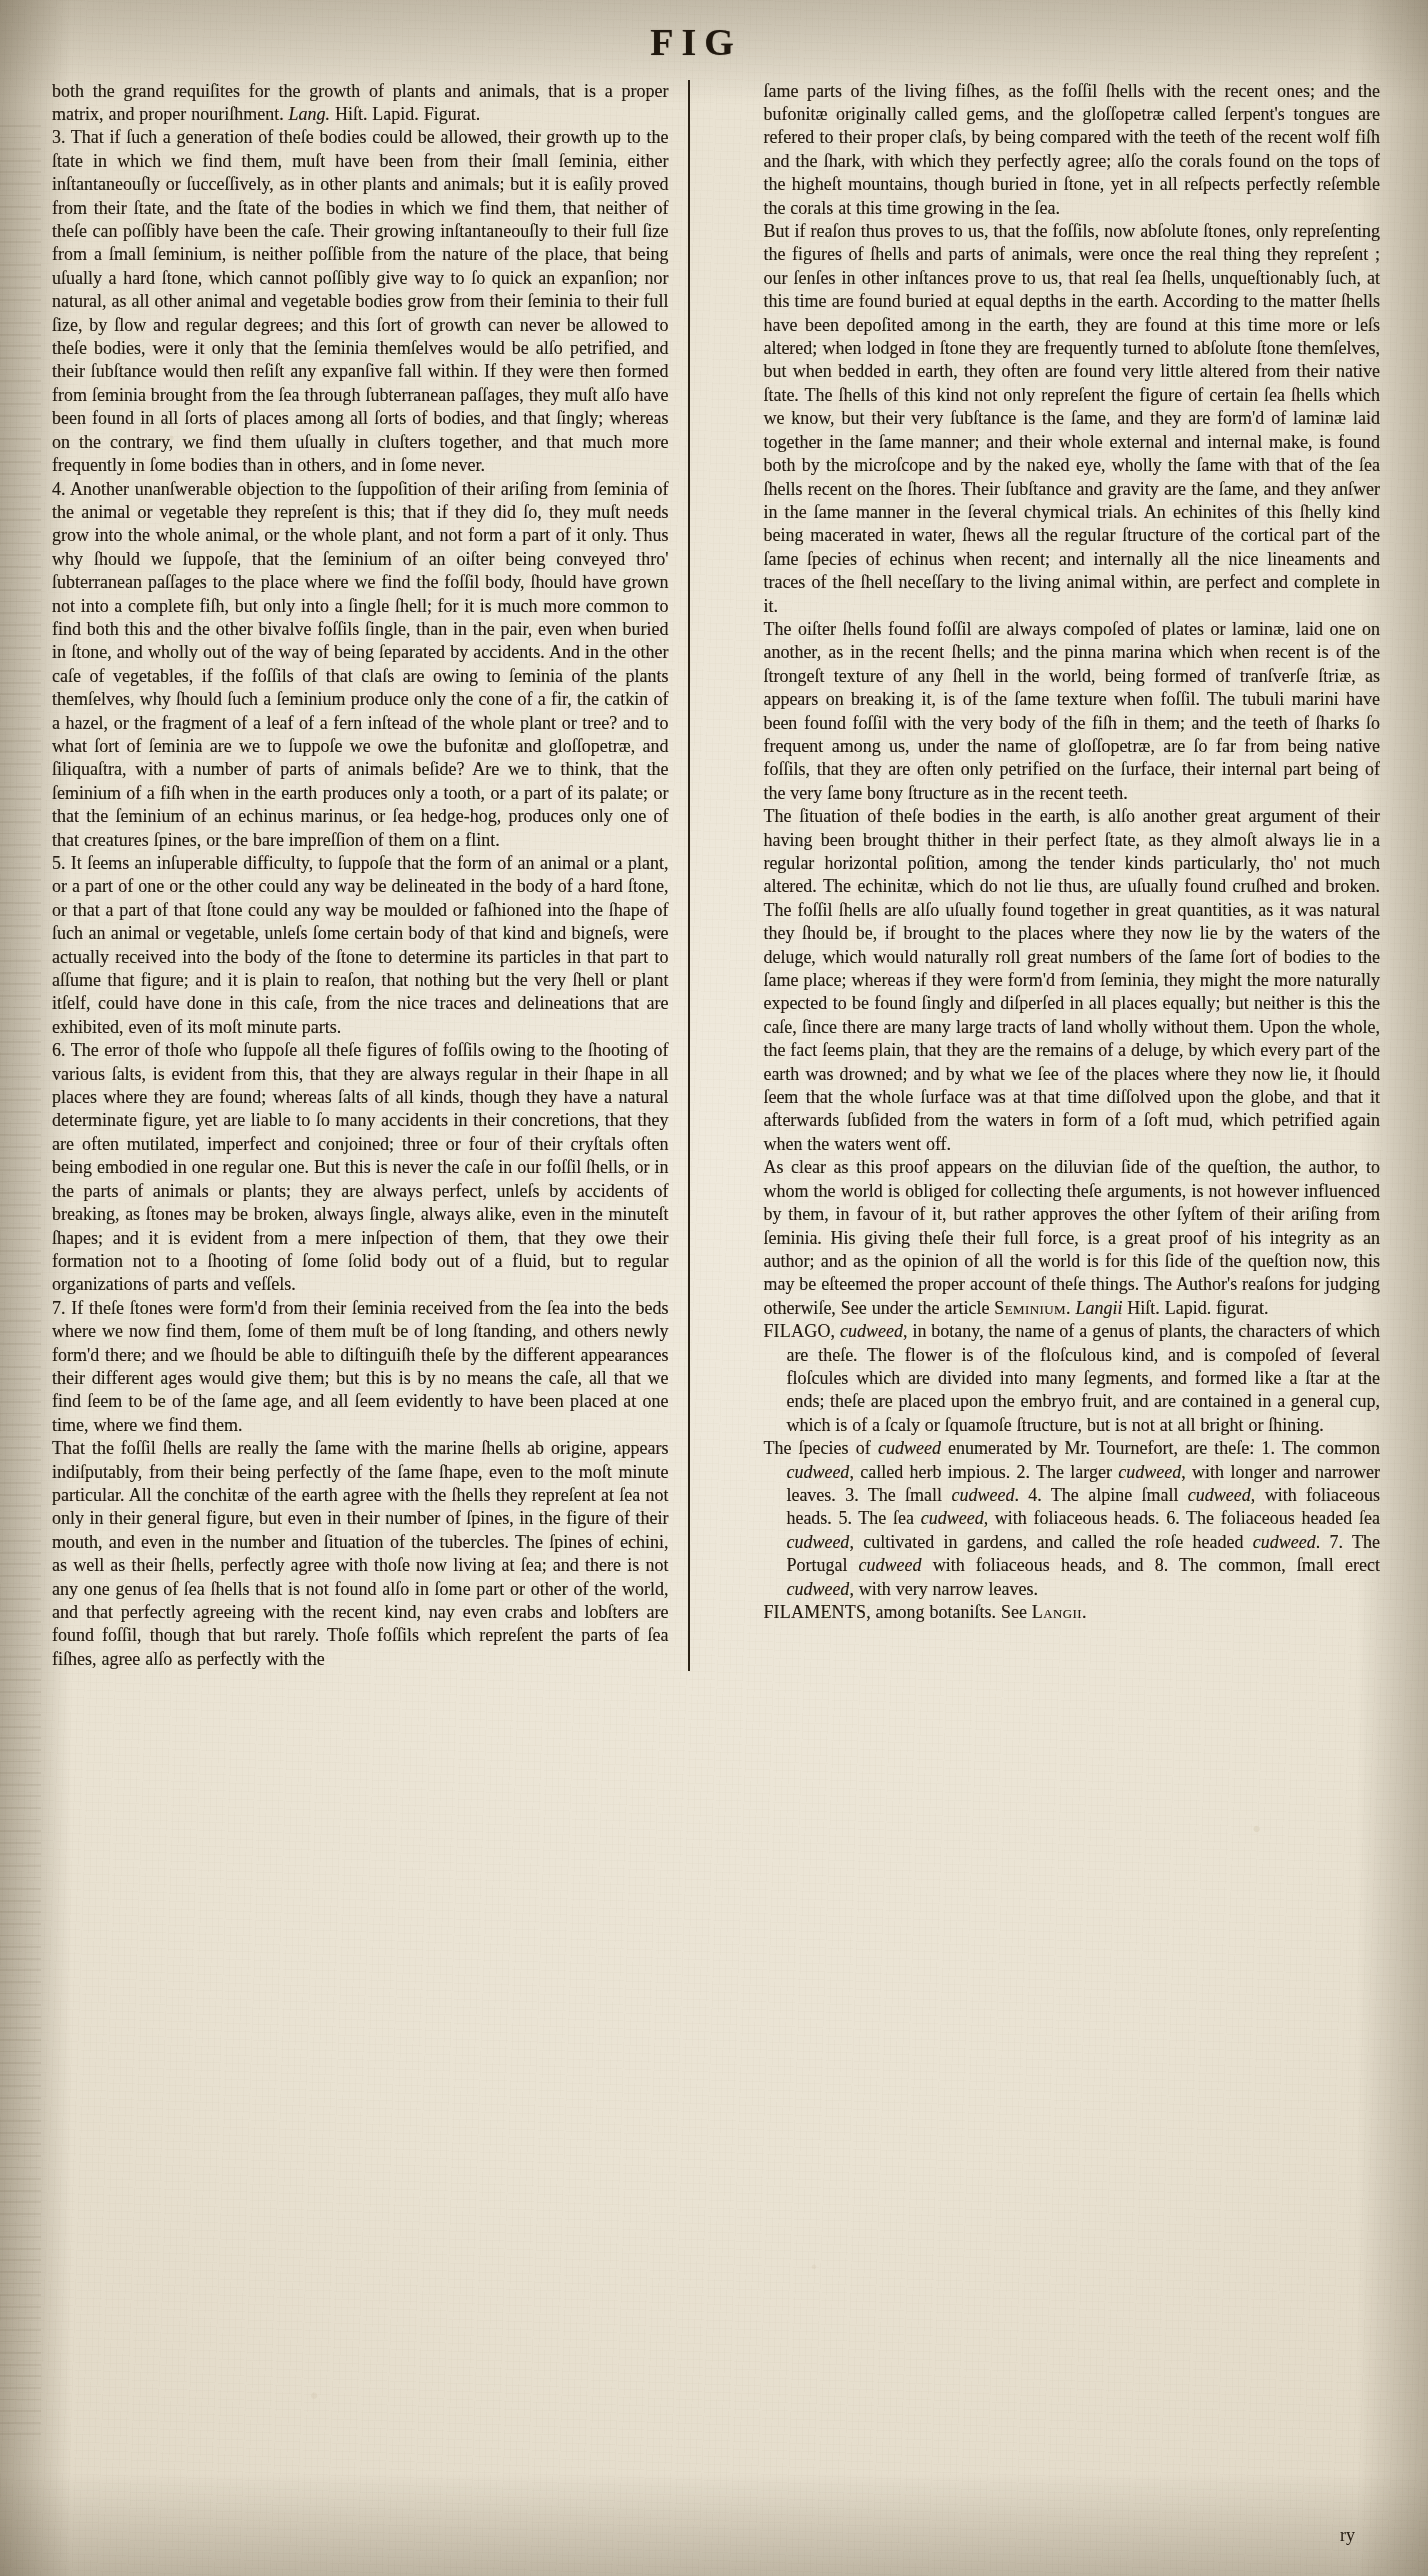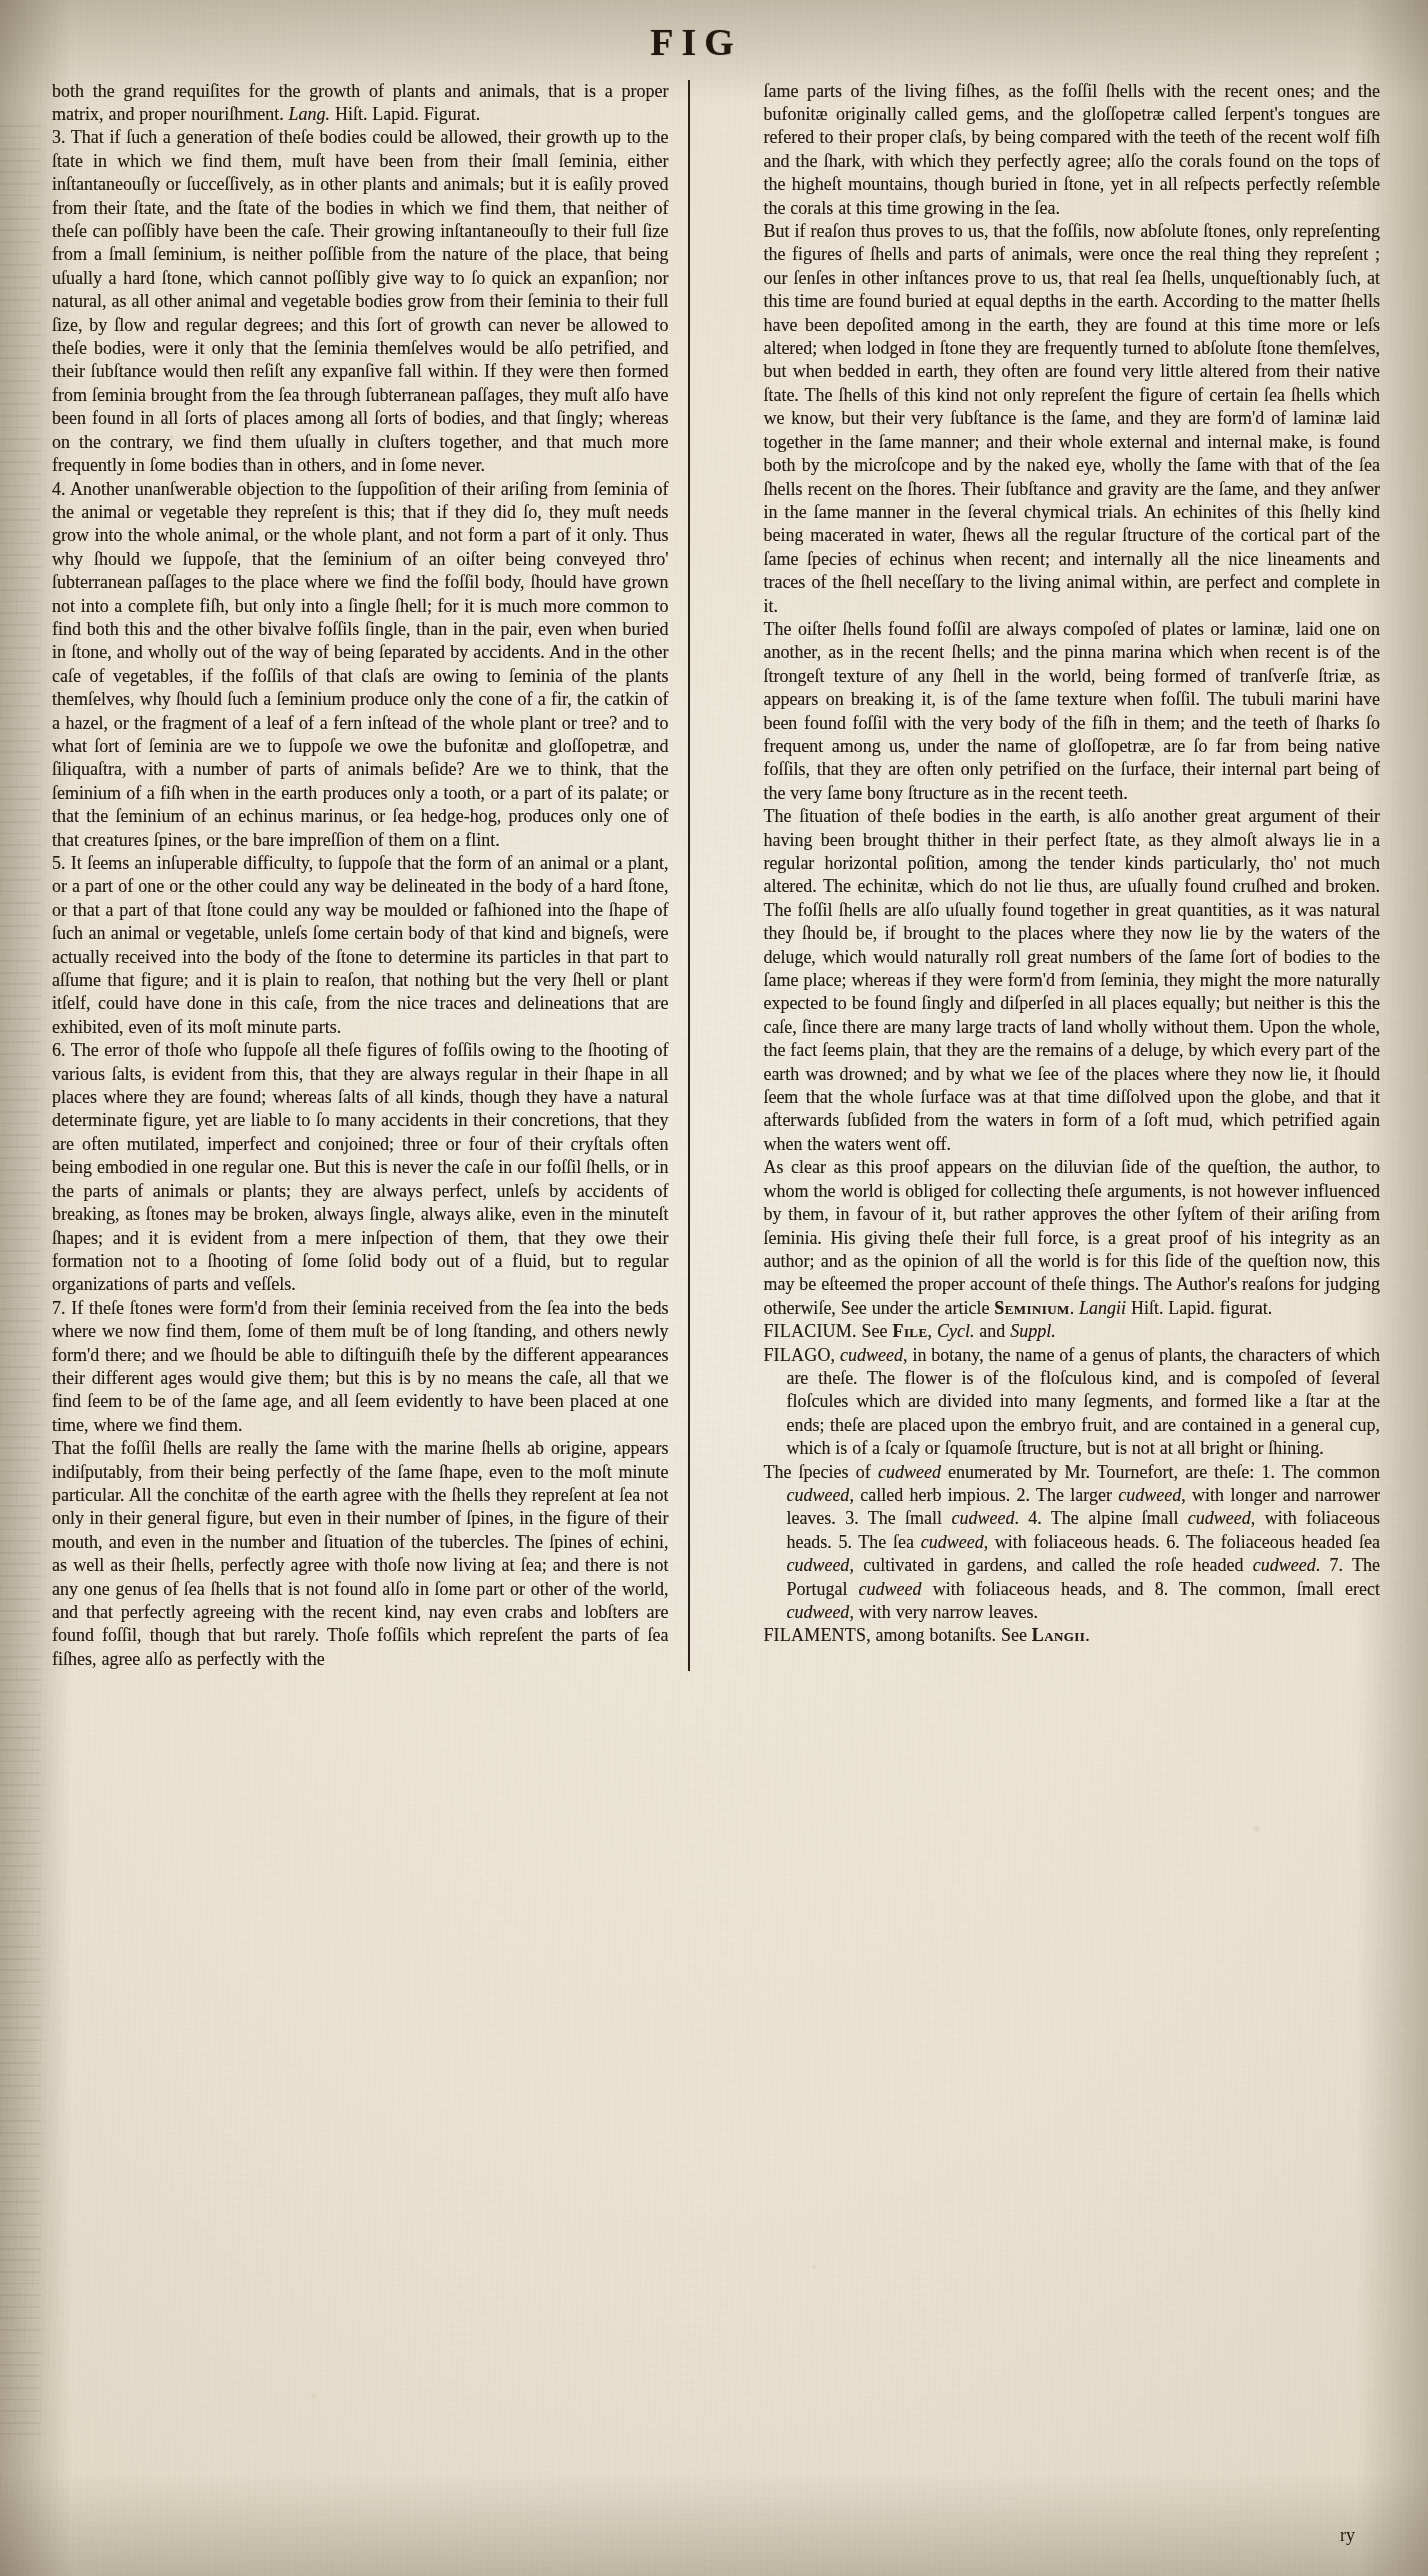--- a/index.html
+++ b/index.html
@@ -102,21 +102,20 @@
   }
   
   p.para.entry {
     padding-left: 23px;
     text-indent: -23px;
   }
   i, em { font-style: italic; }
   .sc {
     font-variant: small-caps;
     letter-spacing: 0.4px;
-    font-weight: bold;
   }
   .hw { letter-spacing: 0.2px; }
 
   .catchword {
     position: absolute;
     right: 73px;
     bottom: 30px;
     font-size: 18px;
     color: #241b11;
     font-family: "Liberation Serif", "DejaVu Serif", serif;
@@ -159,21 +158,20 @@
         <p class="para">That the foſſil ſhells are really the ſame with the marine ſhells ab origine, appears indiſputably, from their being perfectly of the ſame ſhape, even to the moſt minute particular. All the conchitæ of the earth agree with the ſhells they repreſent at ſea not only in their general figure, but even in their number of ſpines, in the figure of their mouth, and even in the number and ſituation of the tubercles. The ſpines of echini, as well as their ſhells, perfectly agree with thoſe now living at ſea; and there is not any one genus of ſea ſhells that is not found alſo in ſome part or other of the world, and that perfectly agreeing with the recent kind, nay even crabs and lobſters are found foſſil, though that but rarely. Thoſe foſſils which repreſent the parts of ſea fiſhes, agree alſo as perfectly with the</p>
       </div>
 
       <div class="col right">
         <p class="para">ſame parts of the living fiſhes, as the foſſil ſhells with the recent ones; and the bufonitæ originally called gems, and the gloſſopetræ called ſerpent's tongues are refered to their proper claſs, by being compared with the teeth of the recent wolf fiſh and the ſhark, with which they perfectly agree; alſo the corals found on the tops of the higheſt mountains, though buried in ſtone, yet in all reſpects perfectly reſemble the corals at this time growing in the ſea.</p>
         <p class="para">But if reaſon thus proves to us, that the foſſils, now abſolute ſtones, only repreſenting the figures of ſhells and parts of animals, were once the real thing they repreſent ; our ſenſes in other inſtances prove to us, that real ſea ſhells, unqueſtionably ſuch, at this time are found buried at equal depths in the earth. According to the matter ſhells have been depoſited among in the earth, they are found at this time more or leſs altered; when lodged in ſtone they are frequently turned to abſolute ſtone themſelves, but when bedded in earth, they often are found very little altered from their native ſtate. The ſhells of this kind not only repreſent the figure of certain ſea ſhells which we know, but their very ſubſtance is the ſame, and they are form'd of laminæ laid together in the ſame manner; and their whole external and internal make, is found both by the microſcope and by the naked eye, wholly the ſame with that of the ſea ſhells recent on the ſhores. Their ſubſtance and gravity are the ſame, and they anſwer in the ſame manner in the ſeveral chymical trials. An echinites of this ſhelly kind being macerated in water, ſhews all the regular ſtructure of the cortical part of the ſame ſpecies of echinus when recent; and internally all the nice lineaments and traces of the ſhell neceſſary to the living animal within, are perfect and complete in it.</p>
         <p class="para">The oiſter ſhells found foſſil are always compoſed of plates or laminæ, laid one on another, as in the recent ſhells; and the pinna marina which when recent is of the ſtrongeſt texture of any ſhell in the world, being formed of tranſverſe ſtriæ, as appears on breaking it, is of the ſame texture when foſſil. The tubuli marini have been found foſſil with the very body of the fiſh in them; and the teeth of ſharks ſo frequent among us, under the name of gloſſopetræ, are ſo far from being native foſſils, that they are often only petrified on the ſurface, their internal part being of the very ſame bony ſtructure as in the recent teeth.</p>
         <p class="para">The ſituation of theſe bodies in the earth, is alſo another great argument of their having been brought thither in their perfect ſtate, as they almoſt always lie in a regular horizontal poſition, among the tender kinds particularly, tho' not much altered. The echinitæ, which do not lie thus, are uſually found cruſhed and broken. The foſſil ſhells are alſo uſually found together in great quantities, as it was natural they ſhould be, if brought to the places where they now lie by the waters of the deluge, which would naturally roll great numbers of the ſame ſort of bodies to the ſame place; whereas if they were form'd from ſeminia, they might the more naturally expected to be found ſingly and diſperſed in all places equally; but neither is this the caſe, ſince there are many large tracts of land wholly without them. Upon the whole, the fact ſeems plain, that they are the remains of a deluge, by which every part of the earth was drowned; and by what we ſee of the places where they now lie, it ſhould ſeem that the whole ſurface was at that time diſſolved upon the globe, and that it afterwards ſubſided from the waters in form of a ſoft mud, which petrified again when the waters went off.</p>
         <p class="para">As clear as this proof appears on the diluvian ſide of the queſtion, the author, to whom the world is obliged for collecting theſe arguments, is not however influenced by them, in favour of it, but rather approves the other ſyſtem of their ariſing from ſeminia. His giving theſe their full force, is a great proof of his integrity as an author; and as the opinion of all the world is for this ſide of the queſtion now, this may be eſteemed the proper account of theſe things. The Author's reaſons for judging otherwiſe, See under the article <span class="sc">Seminium</span>. <i>Langii</i> Hiſt. Lapid. figurat.</p>
 
-        <p class="para entry"><span class="hw">FILACIUM.</span> See <span class="sc">File</span>, <i>Cycl.</i> and <i>Suppl.</i></p>
         <p class="para entry"><span class="hw">FILAGO</span>, <i>cudweed</i>, in botany, the name of a genus of plants, the characters of which are theſe. The flower is of the floſculous kind, and is compoſed of ſeveral floſcules which are divided into many ſegments, and formed like a ſtar at the ends; theſe are placed upon the embryo fruit, and are contained in a general cup, which is of a ſcaly or ſquamoſe ſtructure, but is not at all bright or ſhining.</p>
         <p class="para entry">The ſpecies of <i>cudweed</i> enumerated by Mr. Tournefort, are theſe: 1. The common <i>cudweed</i>, called herb impious. 2. The larger <i>cudweed</i>, with longer and narrower leaves. 3. The ſmall <i>cudweed</i>. 4. The alpine ſmall <i>cudweed</i>, with foliaceous heads. 5. The ſea <i>cudweed</i>, with foliaceous heads. 6. The foliaceous headed ſea <i>cudweed</i>, cultivated in gardens, and called the roſe headed <i>cudweed</i>. 7. The Portugal <i>cudweed</i> with foliaceous heads, and 8. The common, ſmall erect <i>cudweed</i>, with very narrow leaves.</p>
         <p class="para entry"><span class="hw">FILAMENTS</span>, among botaniſts. See <span class="sc">Langii</span>.</p>
       </div>
 
     </div>
 
     <div class="catchword">ry</div>
   </div>
 </div>

